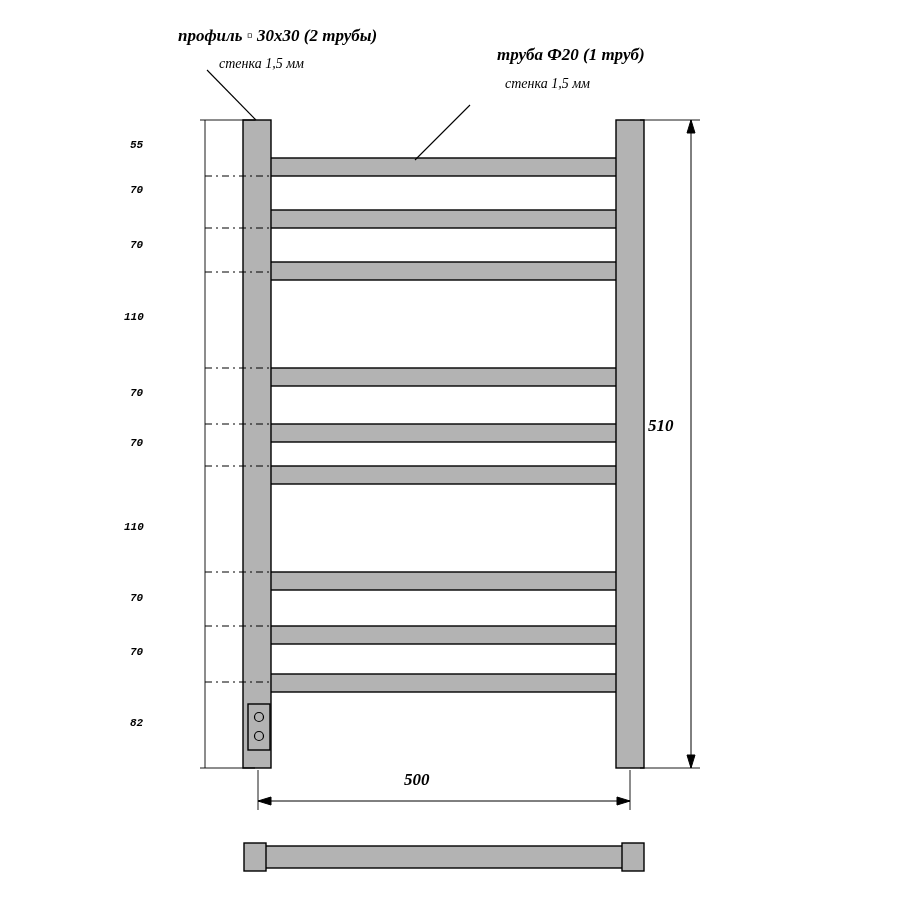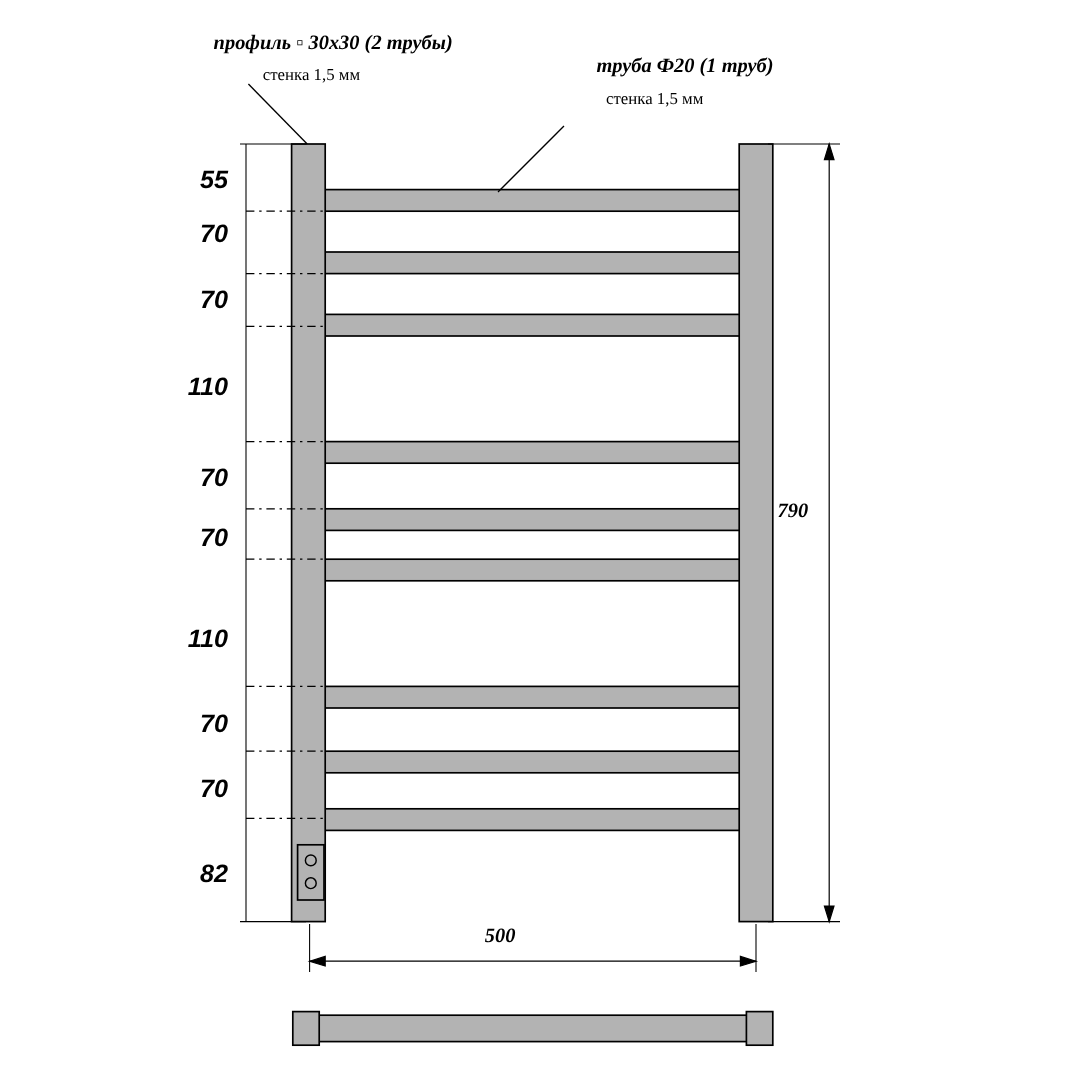--- a/index.html
+++ b/index.html
@@ -25,32 +25,32 @@
   
   .anno-title {
     font-family: "Liberation Serif", serif;
     font-style: italic;
     font-weight: bold;
     font-size: 17px;
     white-space: nowrap;
   }
   .anno-sub {
     font-family: "Liberation Serif", serif;
+    font-style: italic;
     font-size: 14px;
     white-space: nowrap;
   }
 
   
   .dim-label {
-    font-family: Liberation Sans, sans-serif;
+    font-family: Liberation Mono, monospace;
     font-style: italic;
     font-weight: bold;
-    font-size: 21px;
+    font-size: 11px;
     white-space: nowrap;
-    text-align: right;
   }
   .dim-label-right {
     font-family: "Liberation Serif", serif;
     font-style: italic;
     font-weight: bold;
     font-size: 17px;
     white-space: nowrap;
   }
   .dim-label-bottom {
     font-family: "Liberation Serif", serif;
@@ -144,17 +144,17 @@
   <div class="abs dim-label" style="left:130px; top:184px; width:60px;">70</div>
   <div class="abs dim-label" style="left:130px; top:239px; width:60px;">70</div>
   <div class="abs dim-label" style="left:124px; top:311px; width:66px;">110</div>
   <div class="abs dim-label" style="left:130px; top:387px; width:60px;">70</div>
   <div class="abs dim-label" style="left:130px; top:437px; width:60px;">70</div>
   <div class="abs dim-label" style="left:124px; top:521px; width:66px;">110</div>
   <div class="abs dim-label" style="left:130px; top:592px; width:60px;">70</div>
   <div class="abs dim-label" style="left:130px; top:646px; width:60px;">70</div>
   <div class="abs dim-label" style="left:130px; top:717px; width:60px;">82</div>
 
-  <div class="abs dim-label-right" style="left:648px; top:416px;">790</div>
+  <div class="abs dim-label-right" style="left:648px; top:416px;">510</div>
 
   <div class="abs dim-label-bottom" style="left:404px; top:770px; width:80px;">500</div>
 
 </div>
 
 </body></html>

